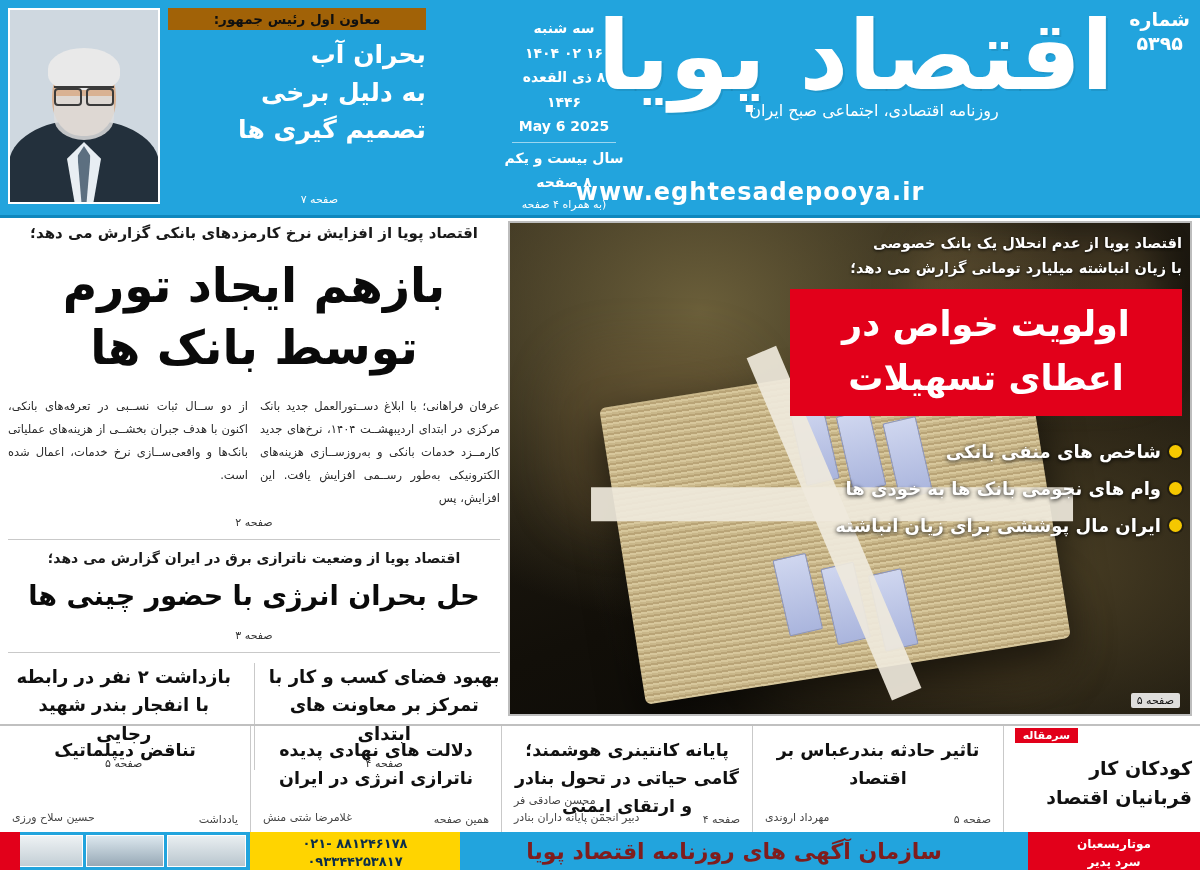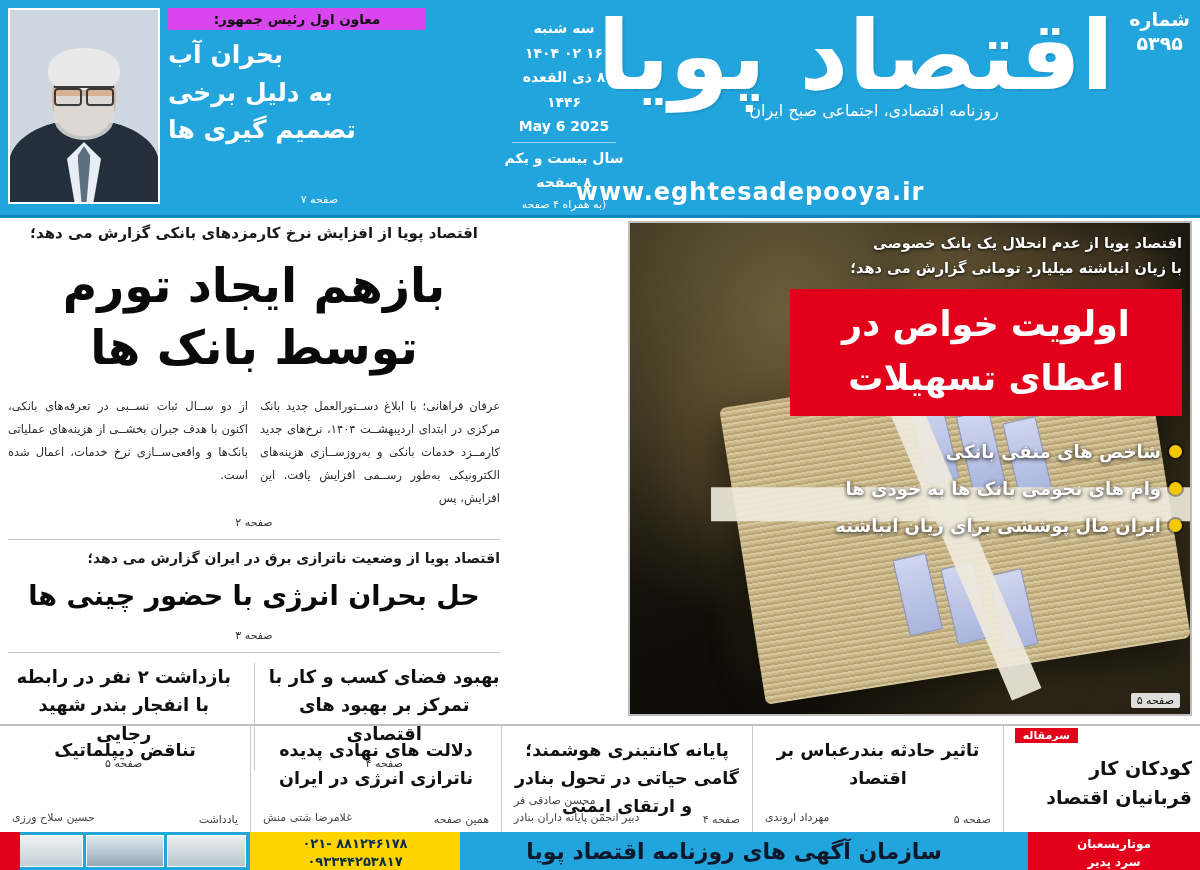--- a/index.html
+++ b/index.html
@@ -65,29 +65,29 @@
   }
 
   
   .vp-block {
     position: absolute; top: 8px; left: 8px;
     width: 418px; height: 198px;
   }
   .vp-kicker {
     position: absolute; top: 0; right: 0;
     width: 258px; height: 22px;
-    background: #d946ef; color: #101010;
+    background: #a16207; color: #101010;
     font-size: 13.5px; font-weight: bold;
     text-align: center; line-height: 22px;
   }
   .vp-head {
     position: absolute; top: 28px; right: 0;
     width: 258px;
     color: #ffffff; font-size: 25px; font-weight: bold;
-    line-height: 1.5; text-align: left;
+    line-height: 1.5; text-align: right;
   }
   .vp-page {
     position: absolute; bottom: 0; right: 88px;
     color: #ffffff; font-size: 11px;
   }
   .vp-photo {
     position: absolute; top: 0; left: 0;
     width: 152px; height: 196px;
     border: 2px solid #ffffff;
     background: linear-gradient(170deg,#c8d3dd 0%,#9aa7b4 38%,#6d7a87 100%);
@@ -133,21 +133,21 @@
   }
   .vp-photo .glasses:before { right:0; }
   .vp-photo .glasses:after { left:0; }
 
   
   .content { position: absolute; top: 221px; right: 0; width: 1200px; height: 500px; }
 
   
   .photo-col {
     position: absolute; top: 0; right: 8px;
-    width: 564px; height: 495px;
+    width: 684px; height: 495px;
     border: 2px solid #bdbdbd;
     background: #111;
     overflow: hidden;
   }
   .photo-bg { position: absolute; inset: 0;
     background:
       radial-gradient(ellipse at 28% 18%, #6b5f3a 0%, rgba(40,32,18,0) 55%),
       radial-gradient(ellipse at 78% 70%, #4a3f25 0%, rgba(20,16,8,0) 60%),
       linear-gradient(160deg,#2a2418 0%, #120f09 60%, #0b0a07 100%);
   }
@@ -238,21 +238,21 @@
   }
   .main-deck {
     margin-top: 16px;
     display: flex; gap: 12px; direction: rtl;
     color: #2b2b2b; font-size: 11.5px; line-height: 2.0; text-align: justify;
   }
   .main-deck .col { flex: 1 1 0; }
   .page-ref { font-size: 11px; color: #333; text-align: center; margin-top: 6px; }
   .hr { height: 1px; background: #c9c9c9; margin: 10px 0; }
 
-  .sec2-kicker { color:#1a1a1a; font-size: 14px; font-weight: bold; text-align:right; }
+  .sec2-kicker { color:#1a1a1a; font-size: 14px; font-weight: bold; text-align:center; }
   .sec2-head {
     color:#0a0a0a; font-size: 27px; font-weight: bold;
     text-align: center; margin-top: 10px; line-height: 1.5;
   }
   .two-up { display: flex; gap: 14px; margin-top: 6px; }
   .two-up .cell { flex: 1 1 0; }
   .two-up .cell .h {
     font-size: 18px; font-weight: bold; color: #101010;
     line-height: 1.6; text-align: center;
   }
@@ -303,21 +303,21 @@
     width: 1200px; height: 38px;
     background: #22a4dd;
     display: flex; align-items: center; direction: rtl;
   }
   .foot-brand {
     width: 172px; height: 38px; background: #e2001a; color: #fff;
     font-size: 12px; font-weight: bold; text-align: center;
     line-height: 1.5; padding-top: 3px;
   }
   .foot-text {
-    flex: 1 1 auto; color: #0f172a; font-size: 22px; font-weight: bold;
+    flex: 1 1 auto; color: #7f1d1d; font-size: 22px; font-weight: bold;
     text-align: center; padding-right: 20px;
   }
   .foot-phone {
     width: 210px; color: #0b2d4a; font-size: 13px; font-weight: bold;
     direction: ltr; text-align: center; line-height: 1.4;
     background: #ffd400; height: 38px; padding-top: 3px;
   }
   .foot-thumbs { width: 250px; height: 38px; display: flex; gap: 3px; align-items: center; padding: 0 4px; }
   .foot-thumbs .t { flex: 1 1 0; height: 32px; background: #dfe6ea; border: 1px solid #fff; }
   .foot-thumbs .t.p1 { background: linear-gradient(180deg,#e9eef1 0%,#b9c6ce 100%); }
@@ -431,21 +431,21 @@
       <div class="hr"></div>
 
       <div class="sec2-kicker">اقتصاد پویا از وضعیت ناترازی برق در ایران گزارش می دهد؛</div>
       <div class="sec2-head">حل بحران انرژی با حضور چینی ها</div>
       <div class="page-ref" style="margin-top:12px">صفحه ۳</div>
 
       <div class="hr"></div>
 
       <div class="two-up">
         <div class="cell">
-          <div class="h">بهبود فضای کسب و کار با تمرکز بر بهبود های اقتصادی</div>
+          <div class="h">بهبود فضای کسب و کار با تمرکز بر معاونت های ابتدای</div>
           <div class="p">صفحه ۴</div>
         </div>
         <div class="vsep"></div>
         <div class="cell">
           <div class="h">بازداشت ۲ نفر در رابطه با انفجار بندر شهید رجایی</div>
           <div class="p">صفحه ۵</div>
         </div>
       </div>
     </div>
   </div>

